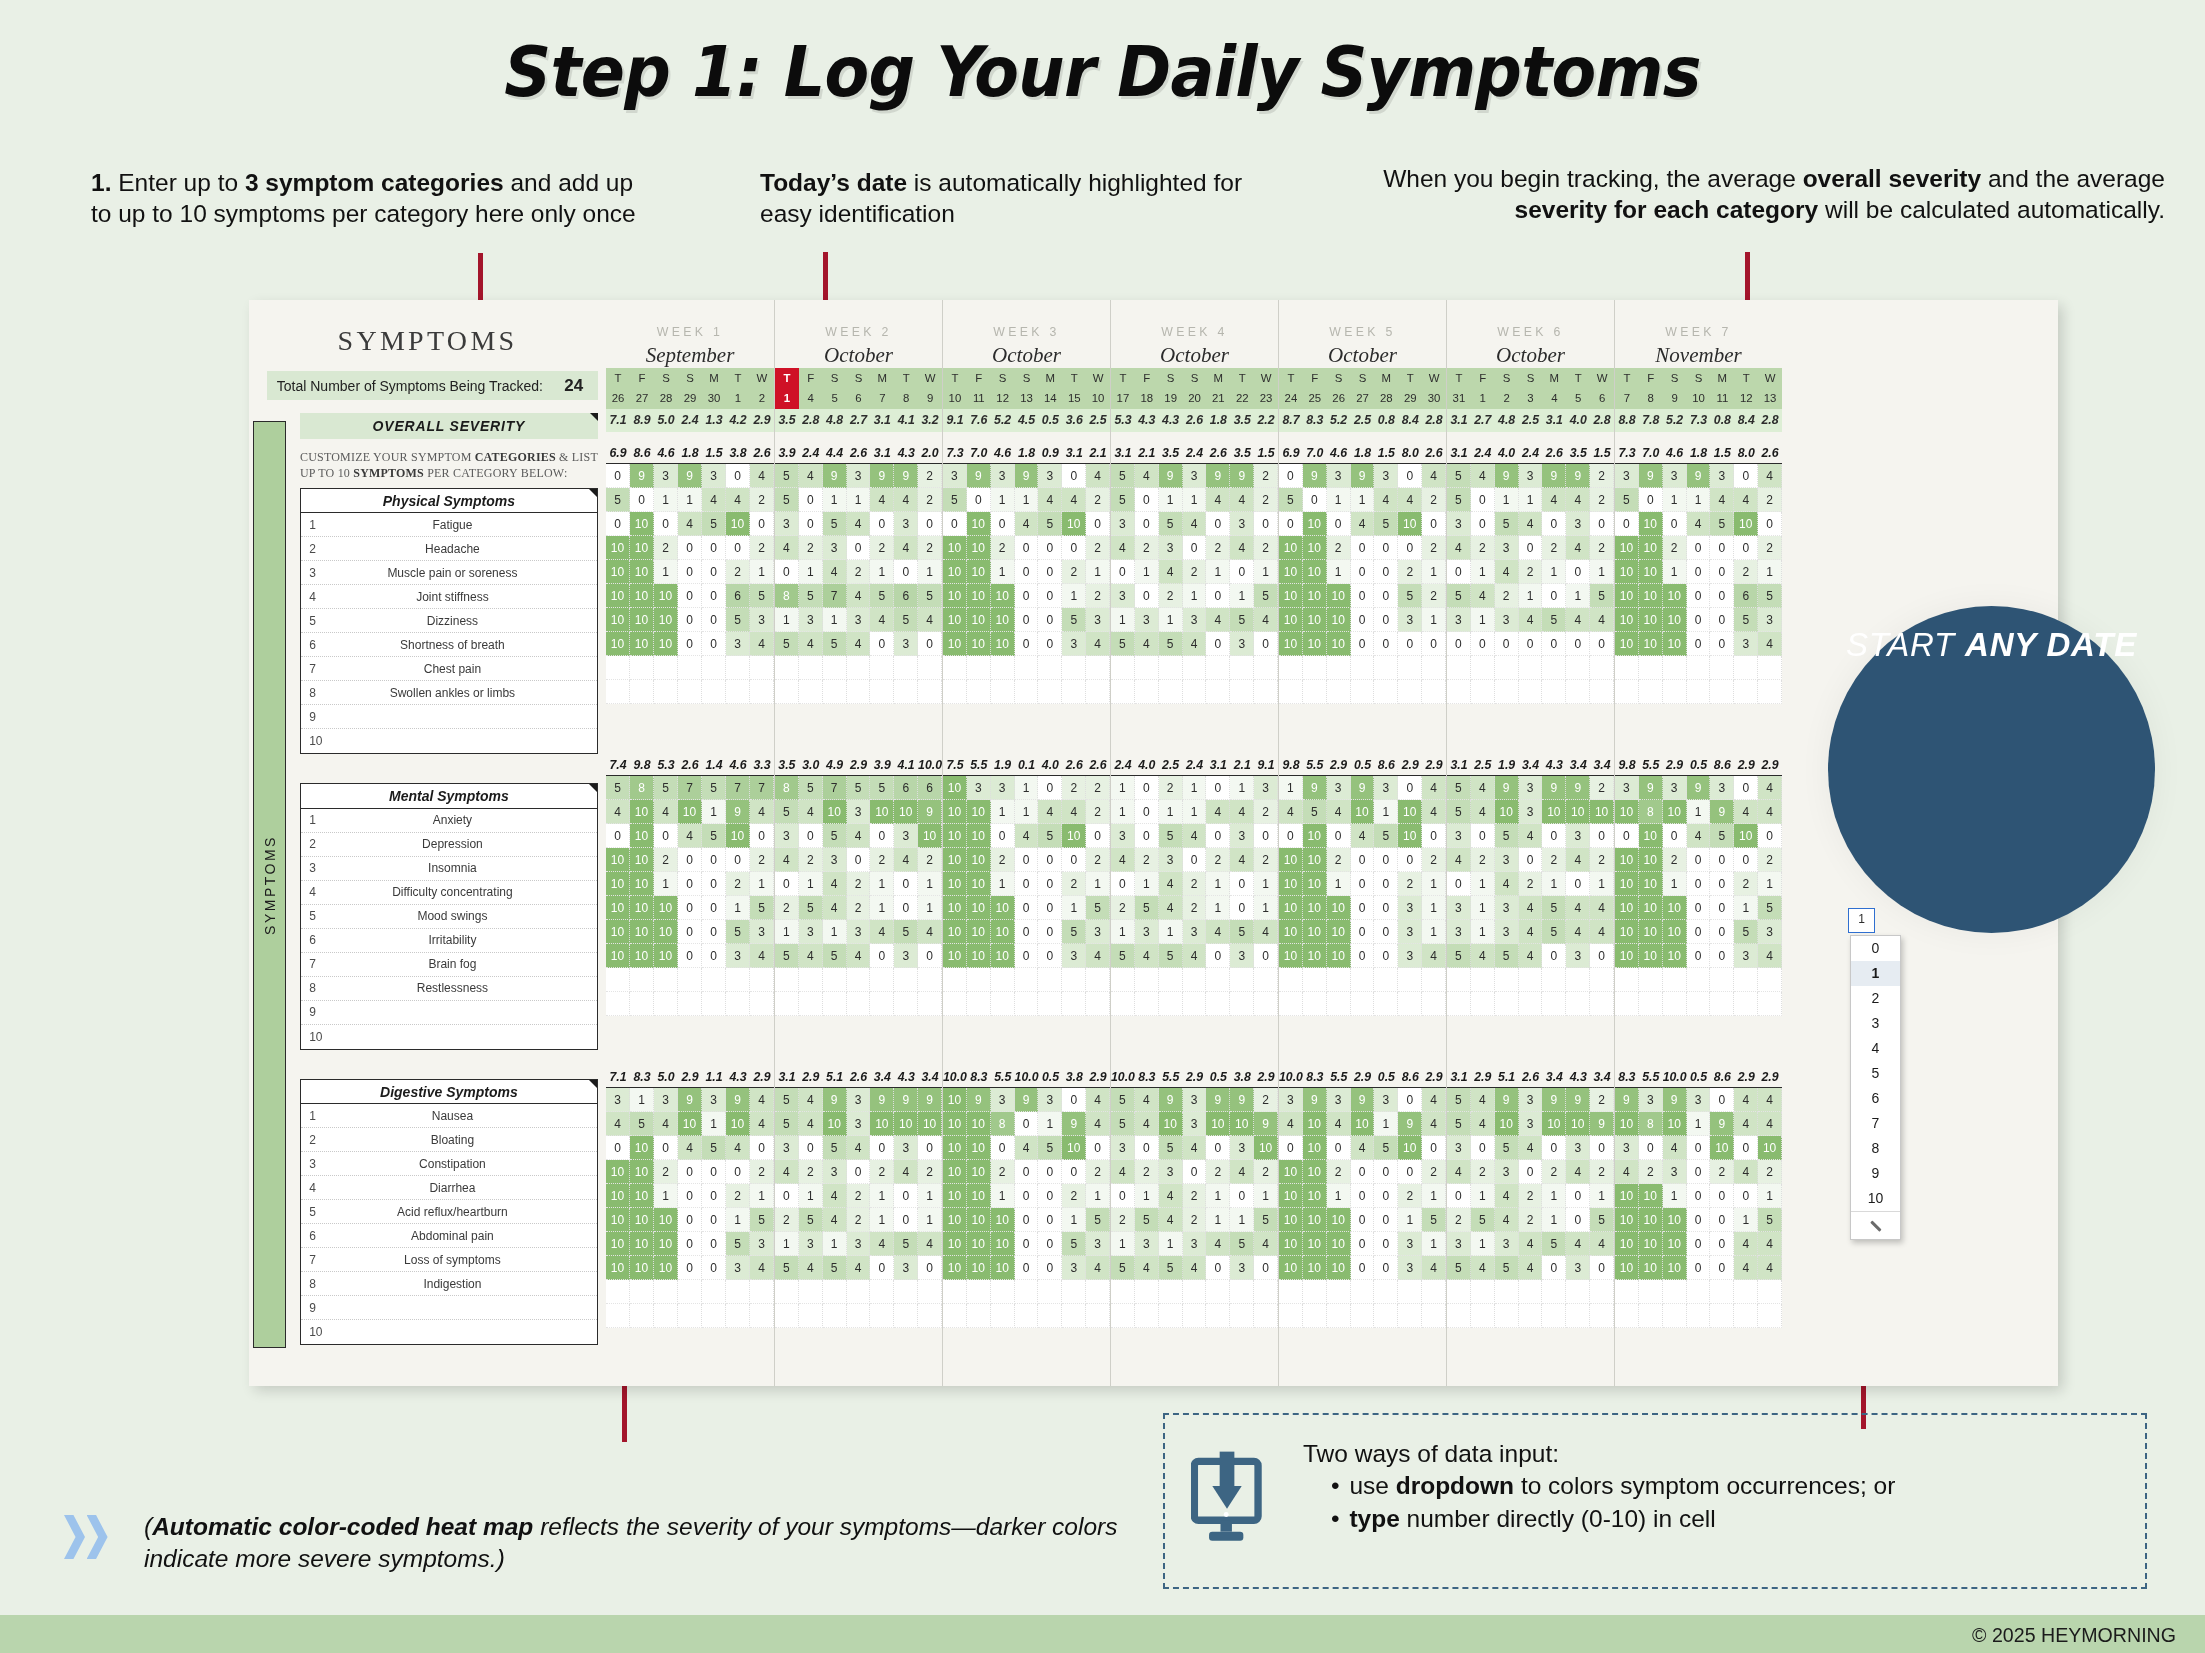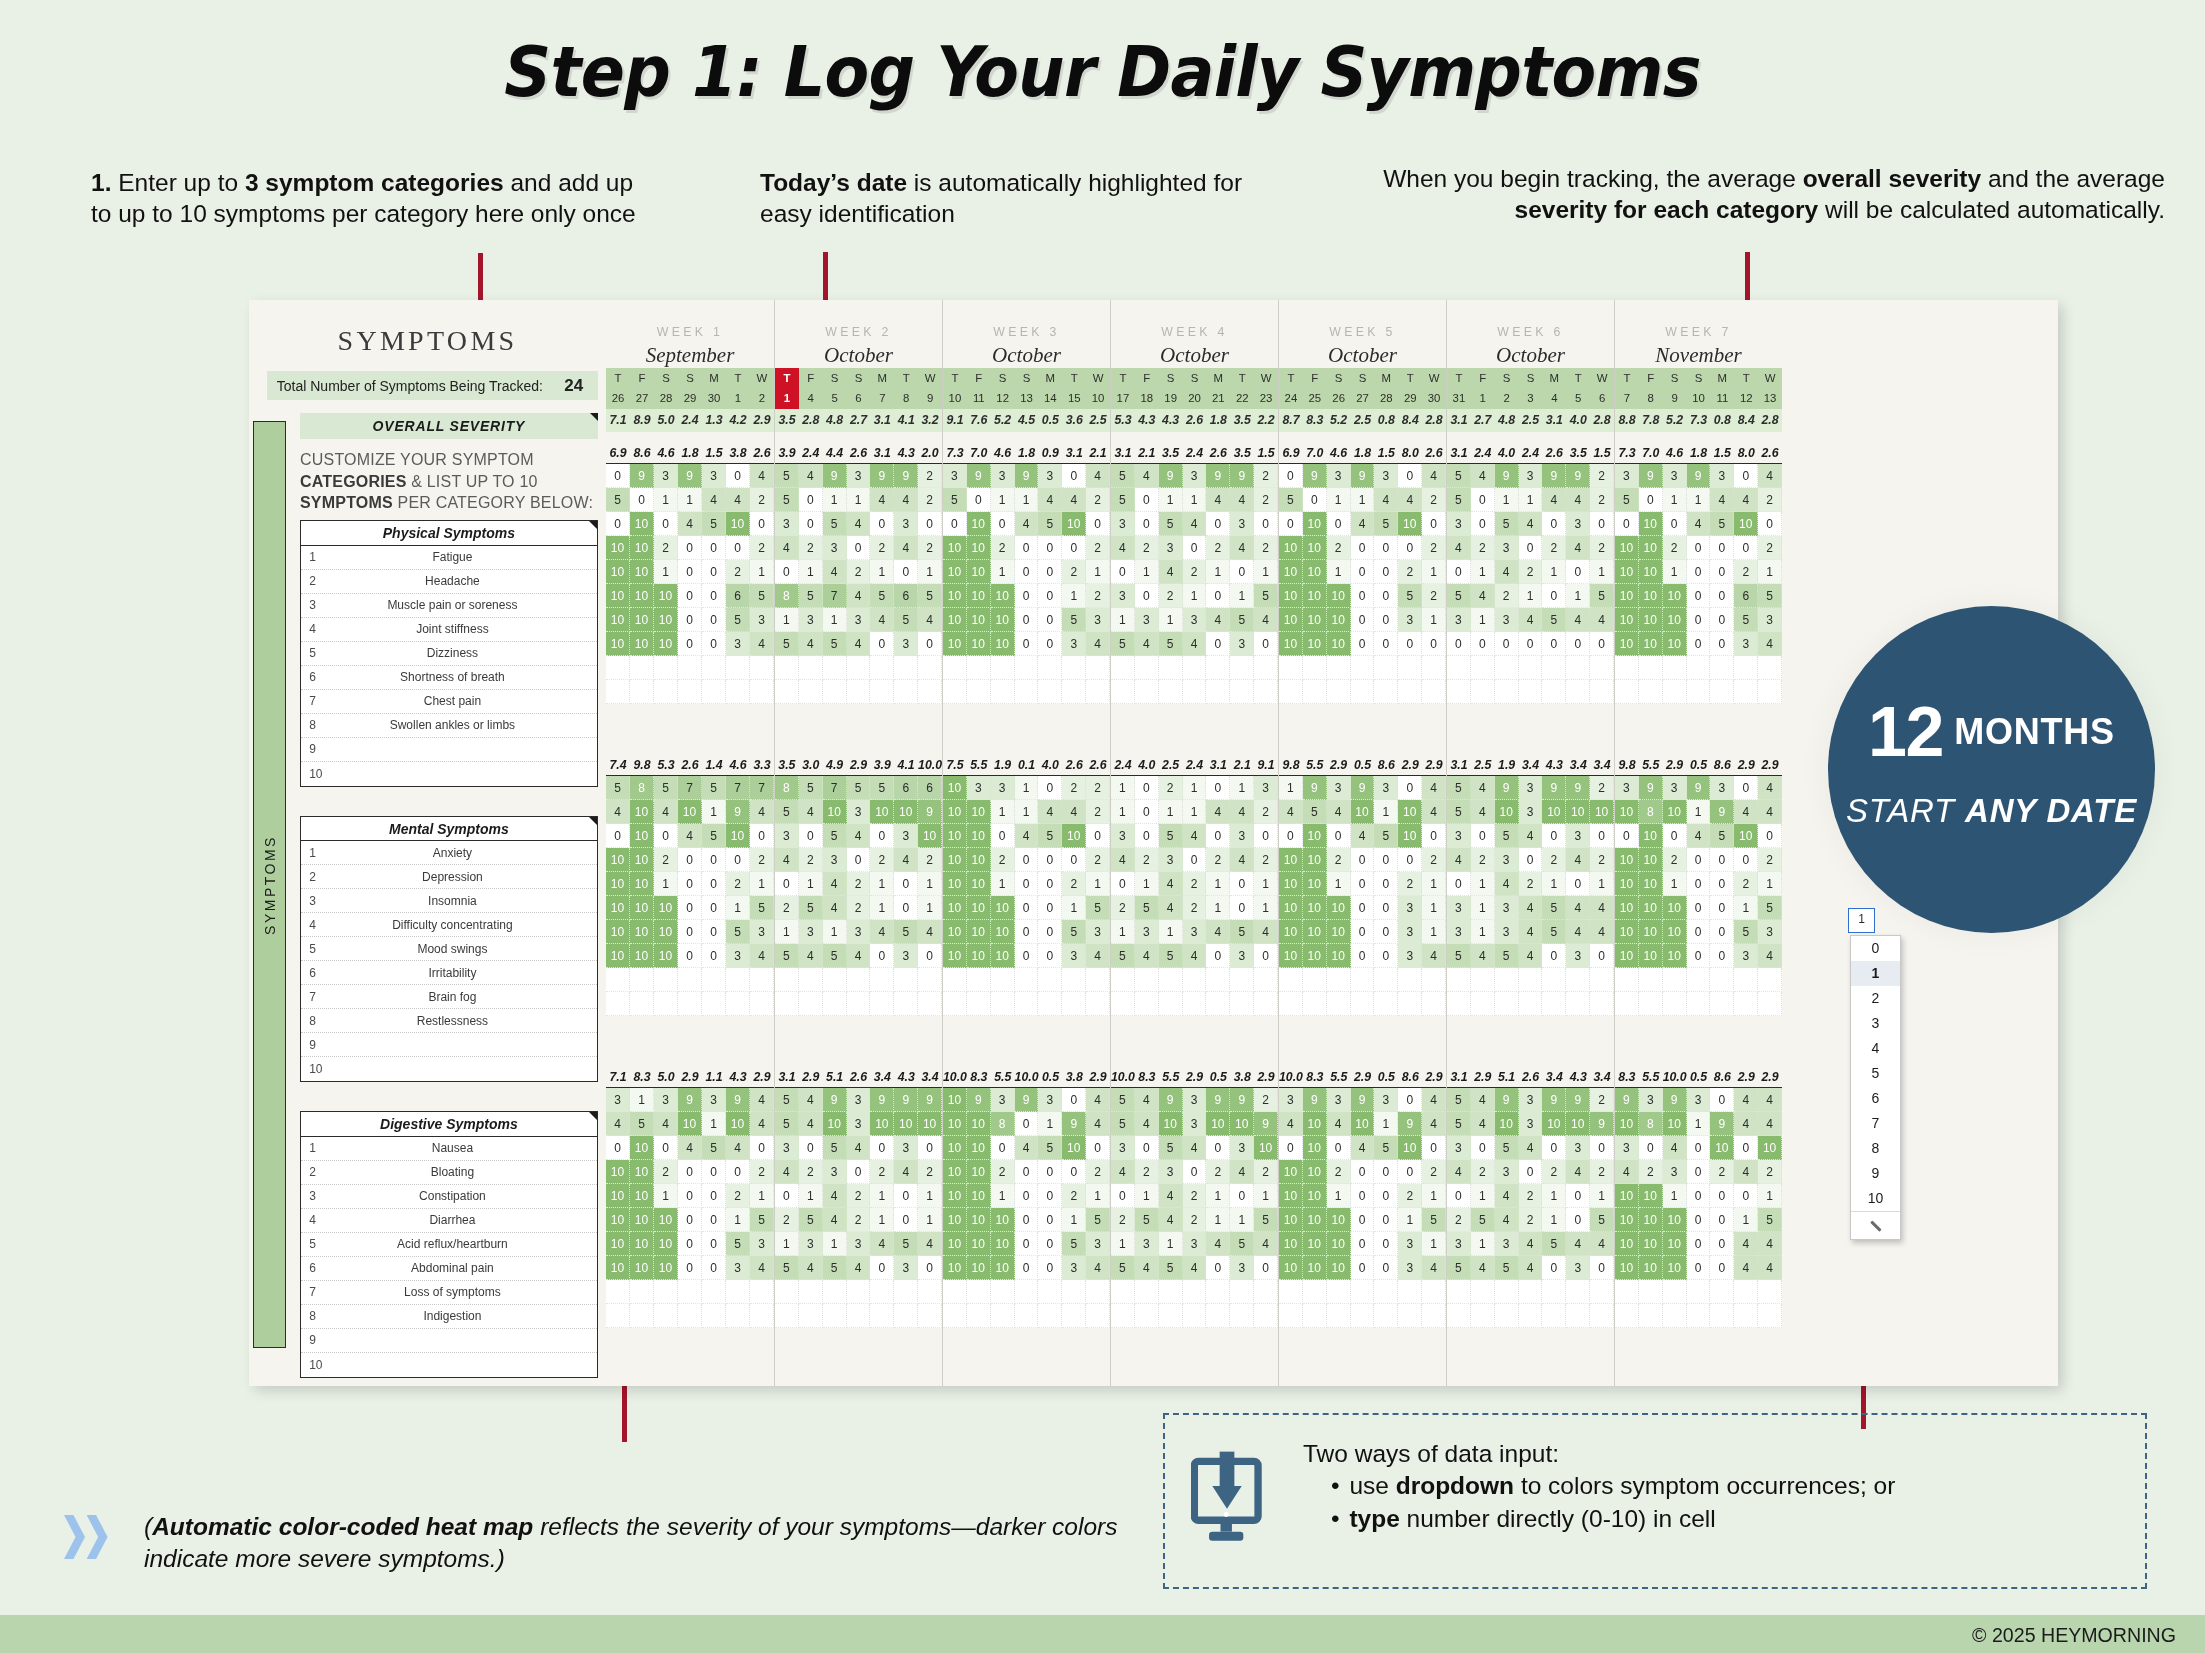--- a/index.html
+++ b/index.html
@@ -84,22 +84,22 @@
     margin: 13px 8.2px 0 51px; background: #d9e8d2;
     height: 26px; display: flex; align-items: center; justify-content: center;
     font-size: 14px; font-weight: bold; font-style: italic;
     letter-spacing: 0.8px; color: #1b1b1b; position: relative;
   }
   .corner-mark {
     position: absolute; right: 0; top: 0;
     border-top: 8.2px solid #1b1b1b; border-left: 8.2px solid transparent;
   }
   .customize {
-    margin: 9.8px 8.2px 0 51px; font-size: 16px; line-height: 1.35;
-    color: #5b5b5b; letter-spacing: 0.2px;
+    margin: 9.8px 8.2px 0 51px; font-size: 12px; line-height: 1.35;
+    color: #5b5b5b; letter-spacing: 0.2px; font-family: Liberation Serif, serif;
   }
   .customize b { color: #3a3a3a; }
 
   .cat-block { margin: 6.5px 8.2px 0 51px; border: 1.6px solid #2b2b2b; background: #fff; }
   .cat-head {
     height: 24.5px; display: flex; align-items: center; justify-content: center;
     font-size: 14px; font-weight: bold; font-style: italic; color: #1b1b1b;
     border-bottom: 1.6px solid #2b2b2b; position: relative; background:#fff;
   }
   .sym-row {
@@ -2750,23 +2750,20 @@
               </div>
               <div class="gap2"></div>
             </div>
           </div>
       </div>
 
     </div>
   </div>
 
   <div class="badge">
-    <div class="l1">
-      <span class="n">12</span><span class="m">MONTHS</span>
-    </div>
     <div class="l2">
       <span>START </span><b>ANY DATE</b>
     </div>
   </div>
 
   <div class="cell-selected">1</div>
   <div class="dropdown">
     <div id="dd-options">
         <div class="dd-opt">0</div>
         <div class="dd-opt sel">1</div>

